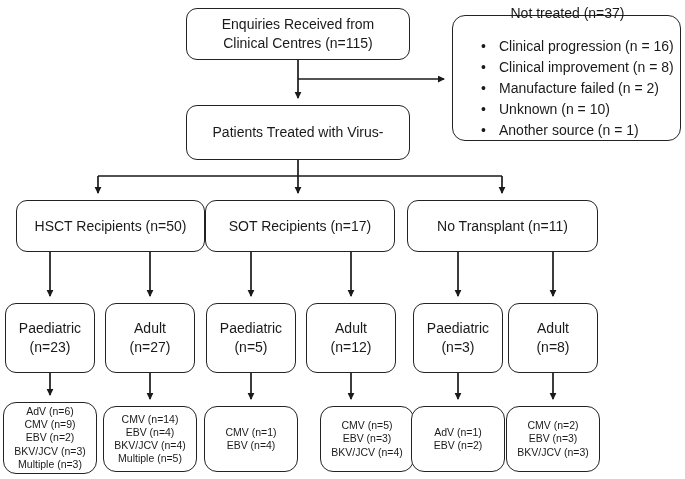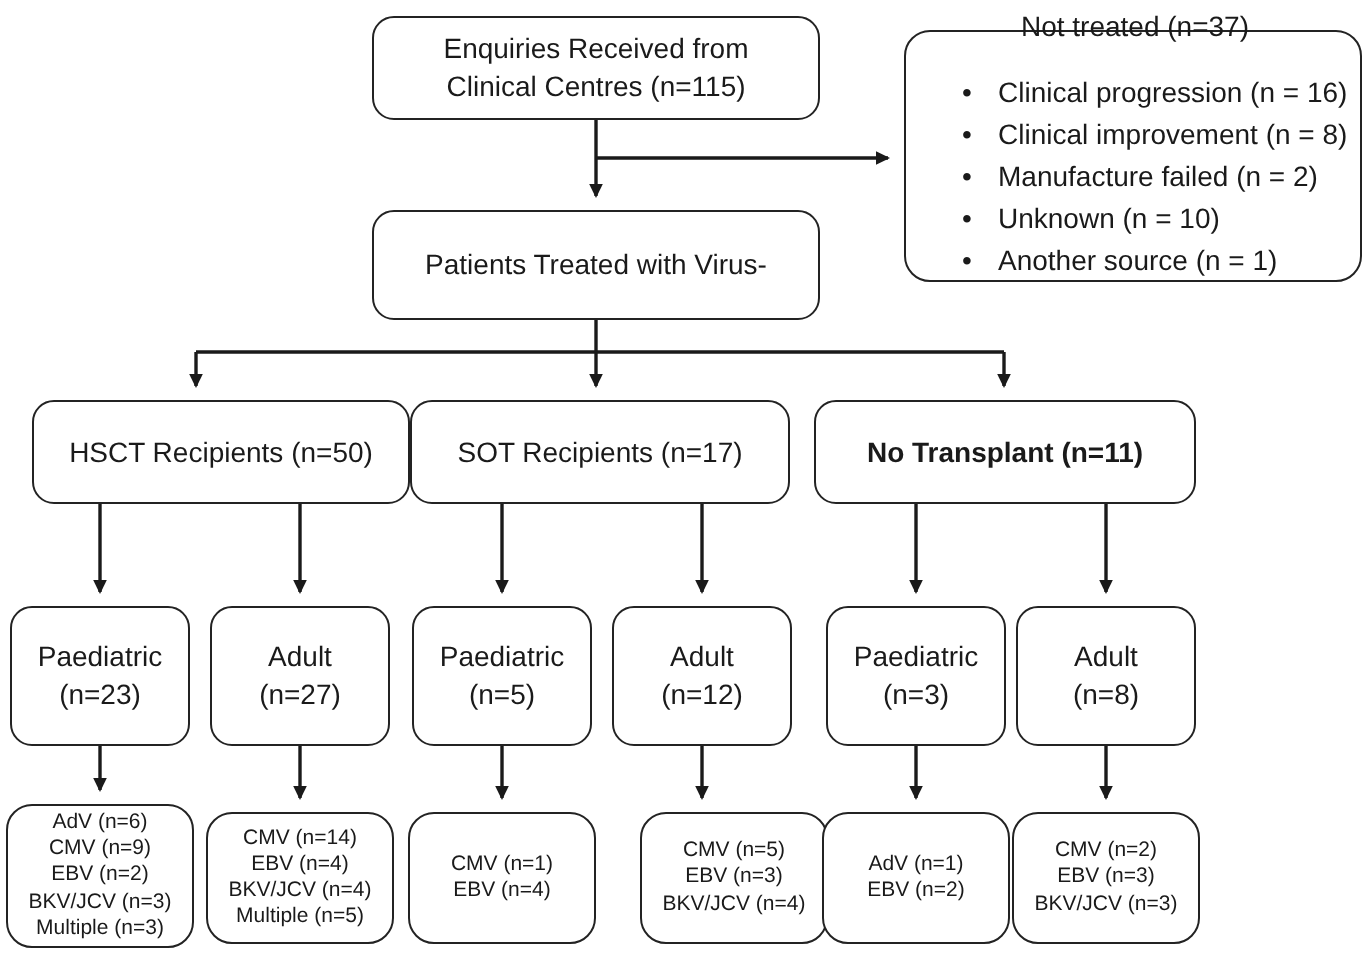--- a/index.html
+++ b/index.html
@@ -51,21 +51,21 @@
     position: relative; padding-left: 26px; text-align: left; white-space: nowrap;
   }
   #box-not-treated li::before {
     content: "\2022";
     position: absolute; left: 8px; top: 0;
   }
 
   
   #box-group-0 { left: 4px;   top: 200px; width: 189px; height: 52px; margin-left: 12px; }
   #box-group-1 { left: 205px; top: 200px; width: 190px; height: 52px; }
-  #box-group-2 { left: 407px; top: 200px; width: 191px; height: 52px; font-weight: bold; }
+  #box-group-2 { left: 407px; top: 200px; width: 191px; height: 52px; }
 
   
   .cohort { top: 303px; width: 90px; height: 70px; }
   #box-cohort-0 { left: 5px; }
   #box-cohort-1 { left: 105px; }
   #box-cohort-2 { left: 206px; }
   #box-cohort-3 { left: 306px; }
   #box-cohort-4 { left: 413px; }
   #box-cohort-5 { left: 508px; }
 

